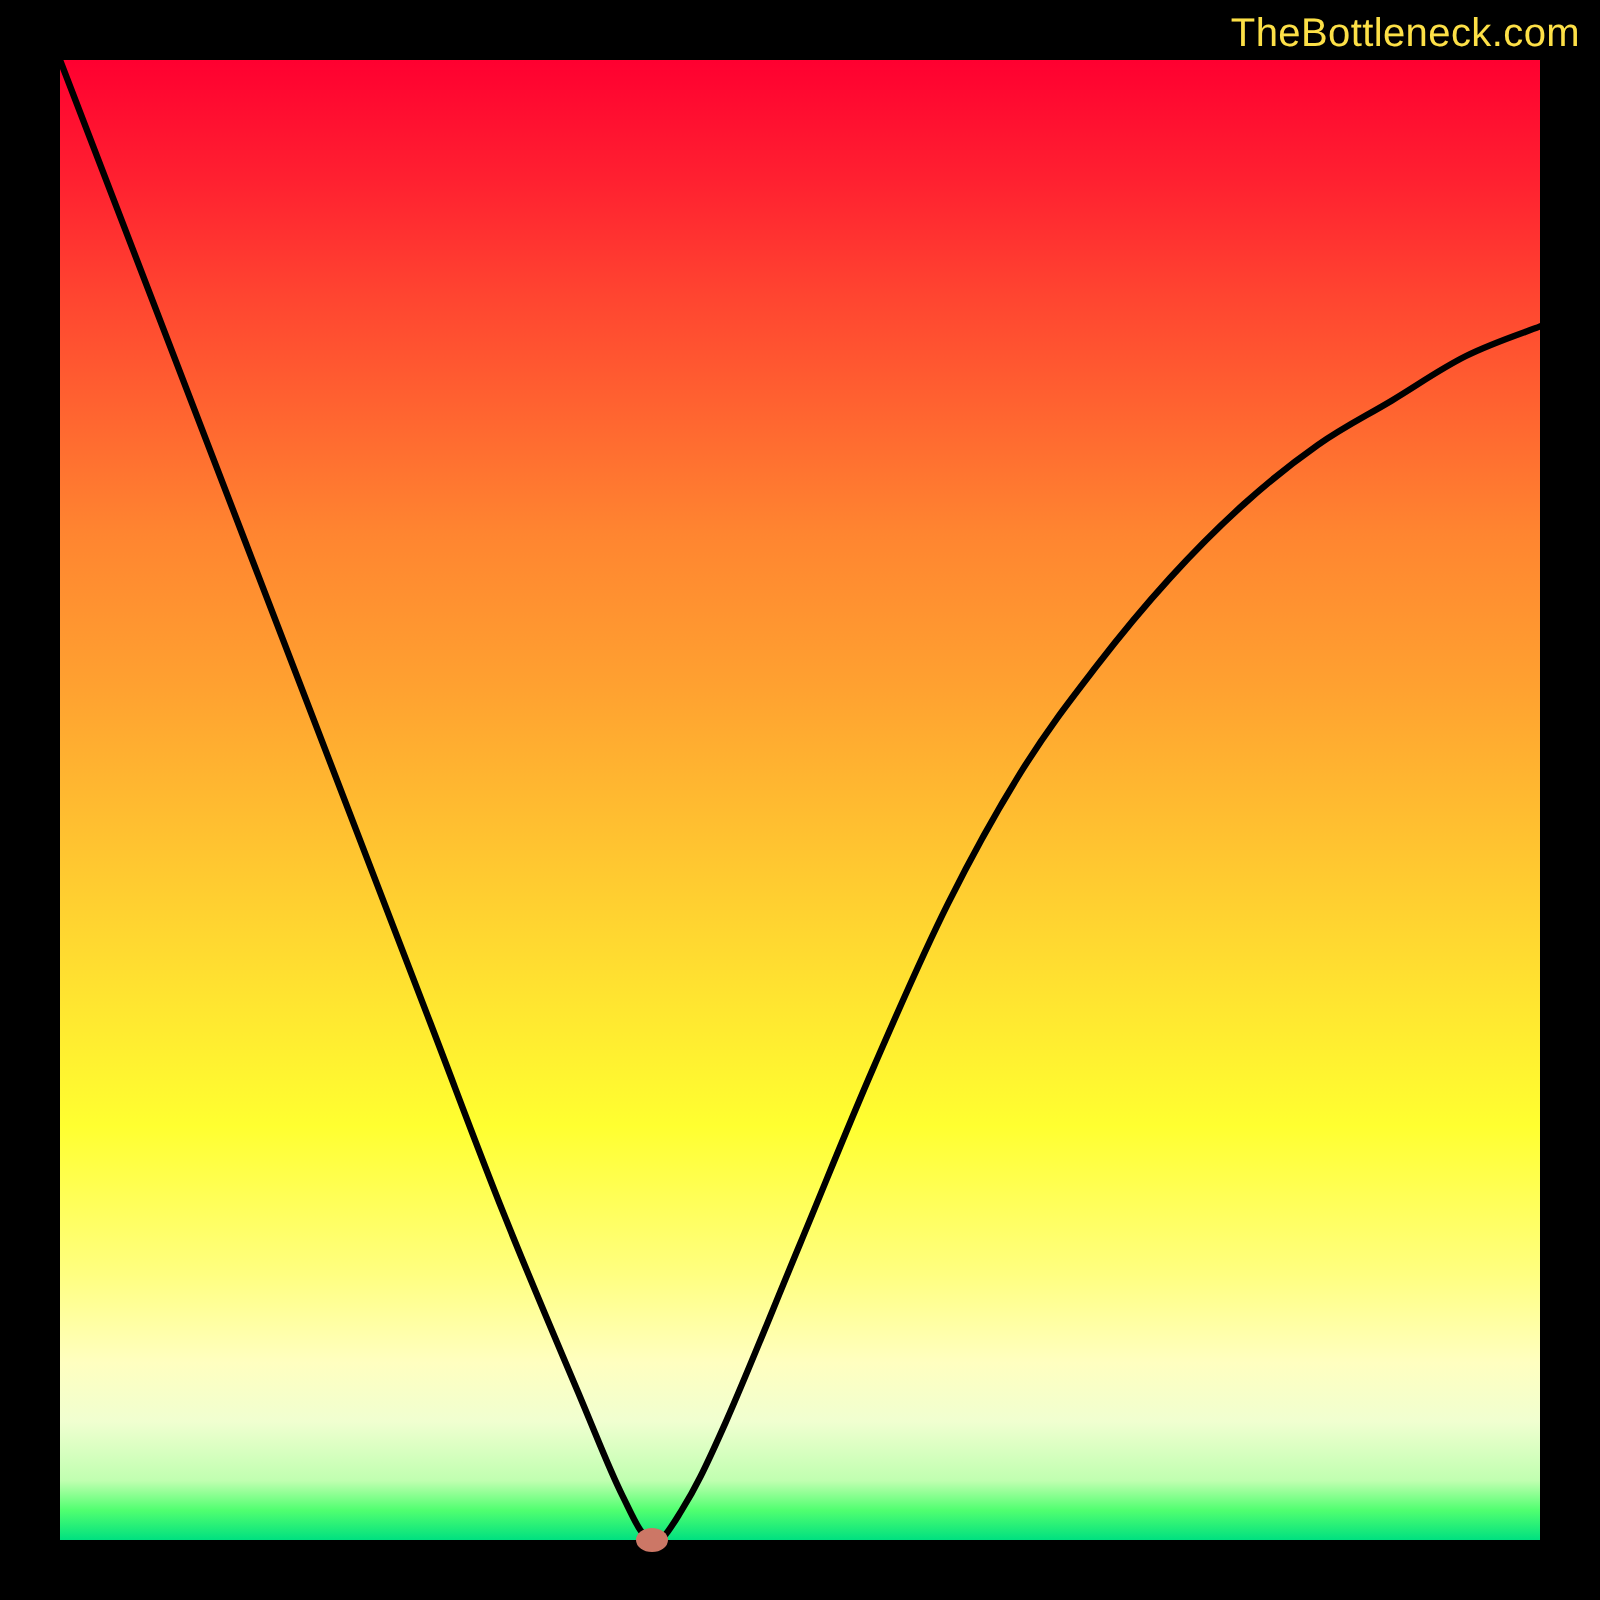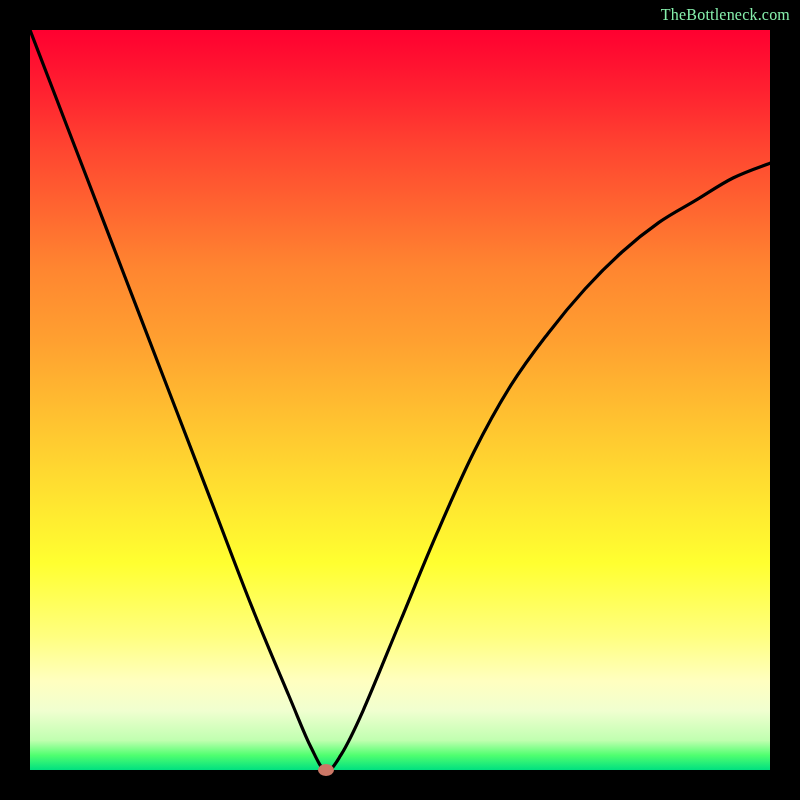--- a/index.html
+++ b/index.html
@@ -31,24 +31,24 @@
       #f0ffd0 92%,
       #c0ffb0 96%,
       #50ff70 98%,
       #00e080 100%
     );
   }
   .watermark {
     position: absolute;
     top: 6px;
     right: 10px;
-    font-family: Liberation Serif, serif;
-    font-size: 16px;
+    font-family: Liberation Sans, sans-serif;
+    font-size: 20px;
     font-weight: 500;
-    color: #86efac;
+    color: #fde047;
     letter-spacing: 0.2px;
   }
   .curve-svg {
     position: absolute;
     left: 0;
     top: 0;
     width: 740px;
     height: 740px;
   }
   .marker {

